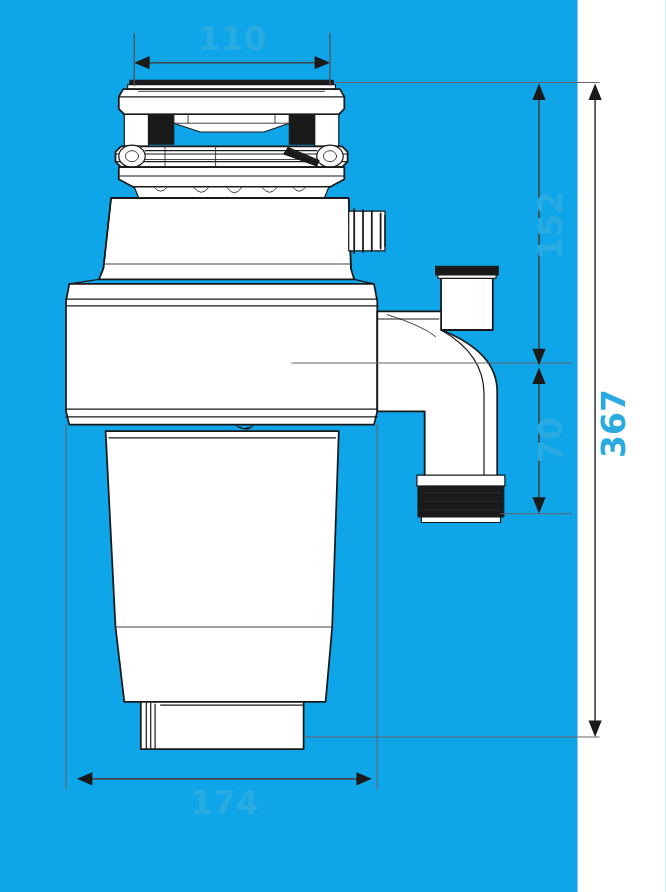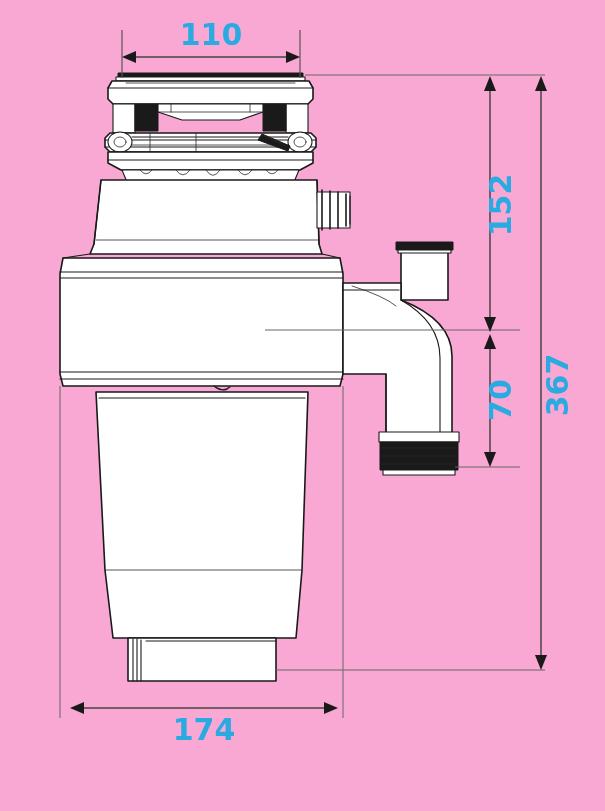--- a/index.html
+++ b/index.html
@@ -8,23 +8,23 @@
     background: #ffffff;
   }
   body {
     width: 605px;
     height: 811px;
     overflow: hidden;
     font-family: "Liberation Sans", sans-serif;
   }
   #drawing-root {
     position: relative;
-    width: 605px;
+    width: 525px;
     height: 811px;
-    background: #f9a8d4;
+    background: #0ea5e9;
   }
   svg.sheet {
     display: block;
     width: 605px;
     height: 811px;
   }
   .part-line {
     fill: none;
     stroke: #1a1a1a;
     stroke-width: 1.6;

